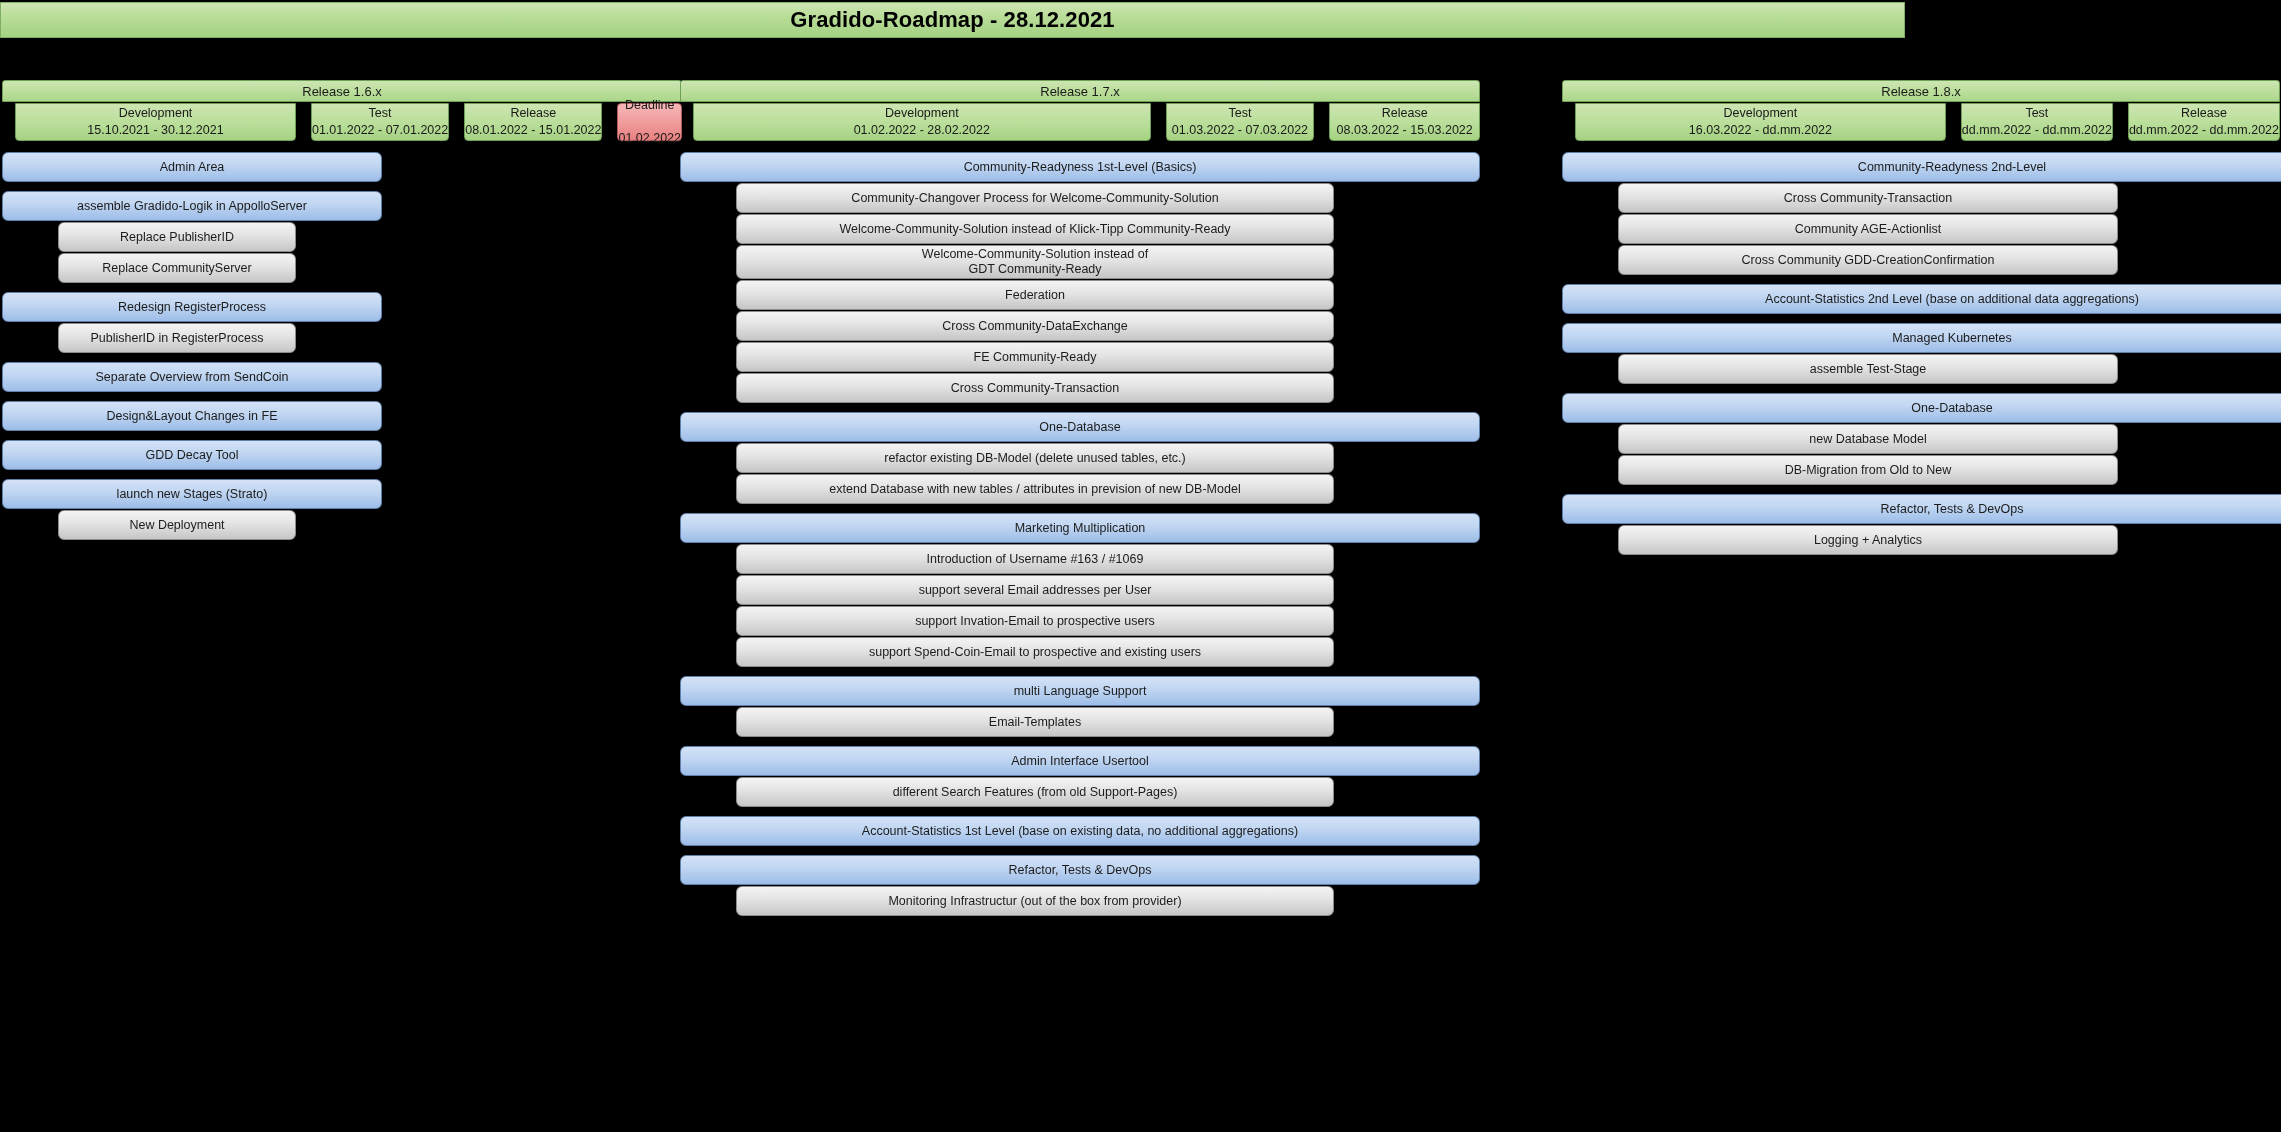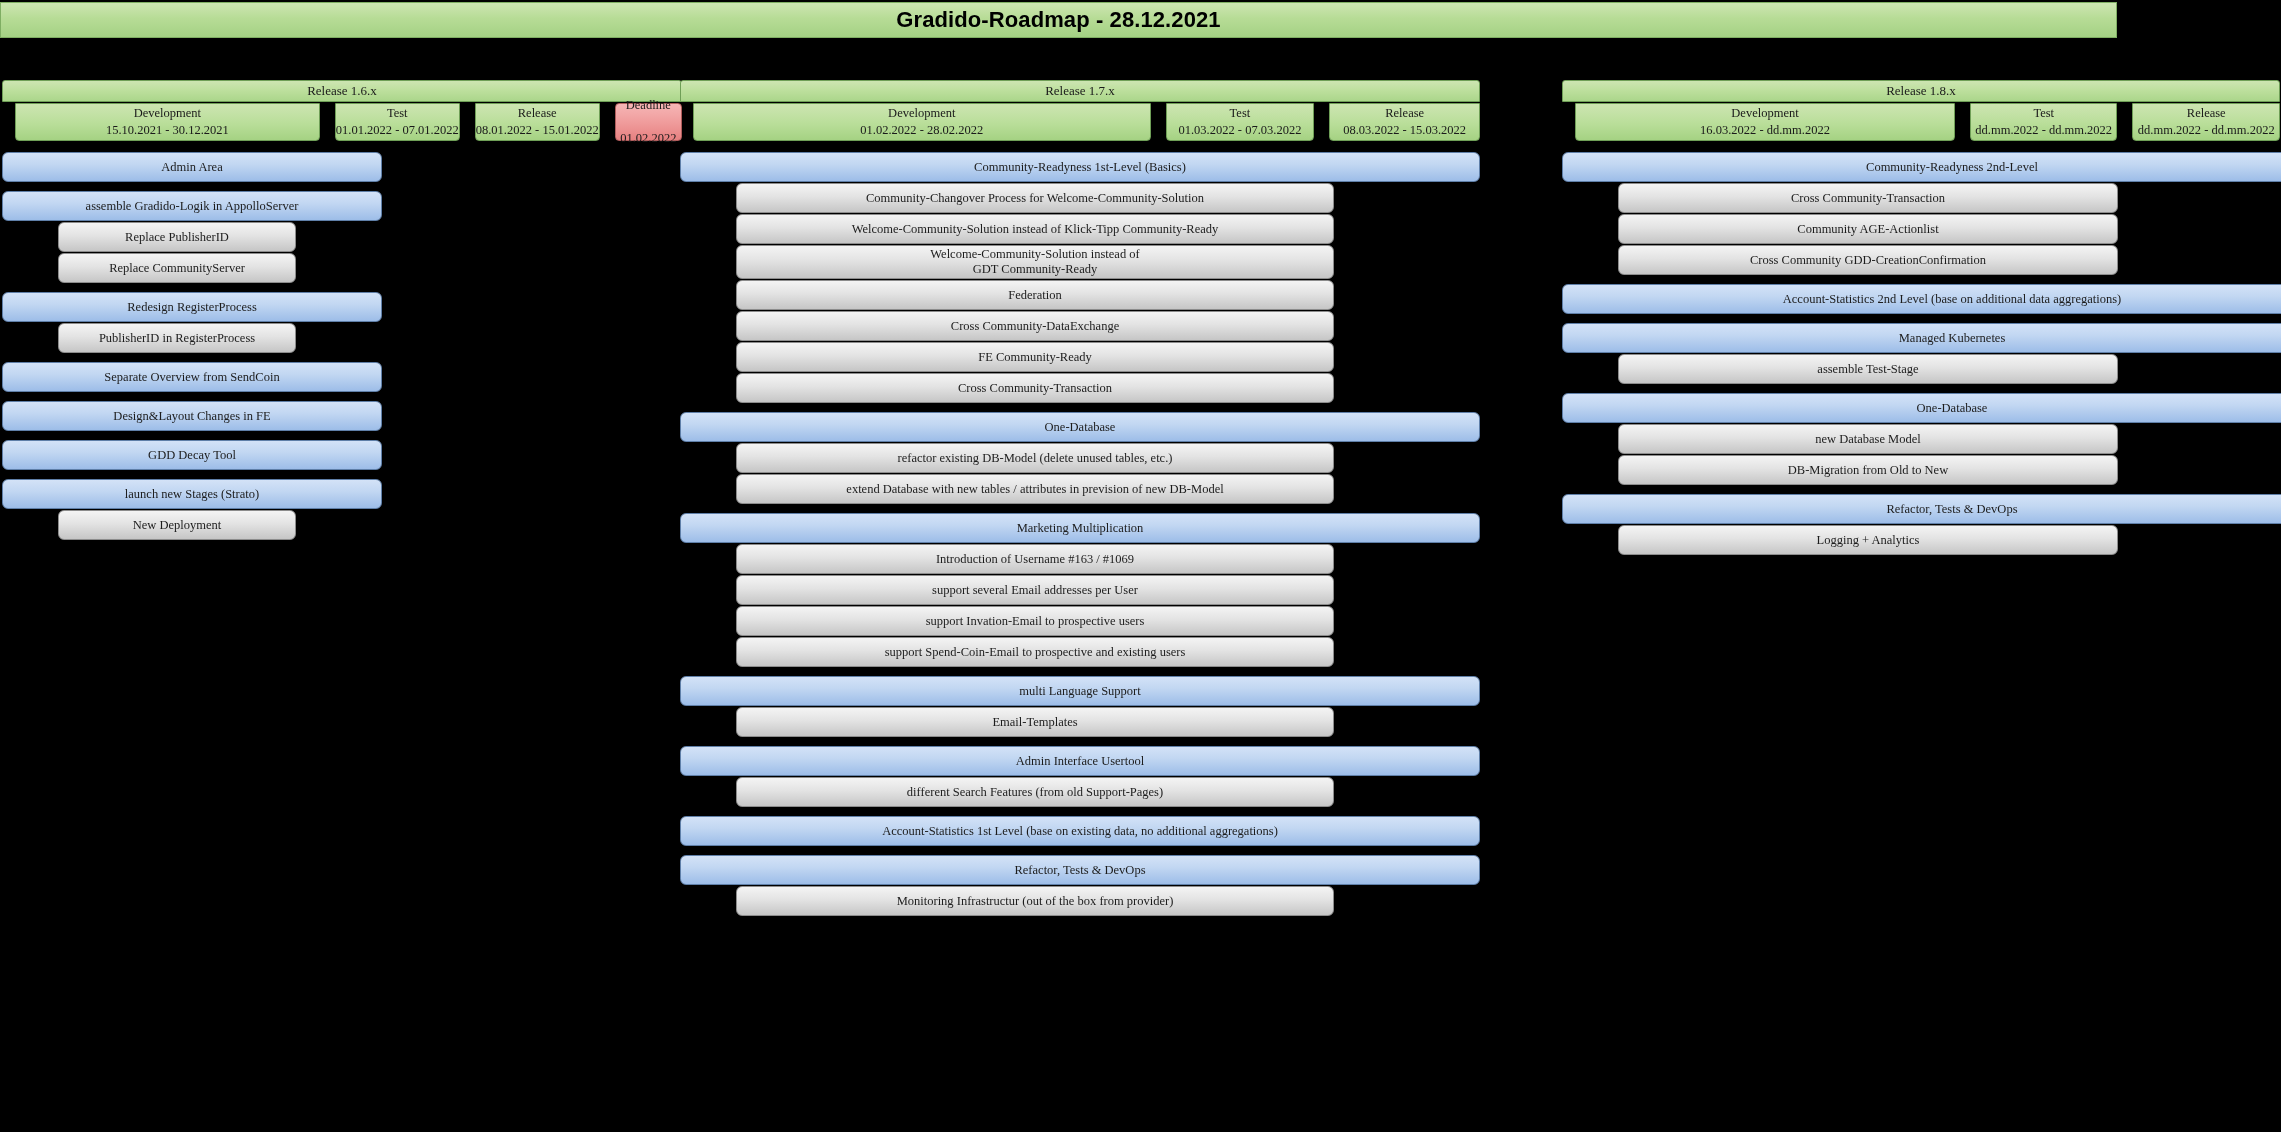--- a/index.html
+++ b/index.html
@@ -13,34 +13,34 @@
   #root {
     position: relative;
     width: 2281px; height: 1132px;
     background: #000000;
   }
 
   
   .title-bar {
     position: absolute;
     left: 0px; top: 2px;
-    width: 2117px; height: 36px;
+    width: 1905px; height: 36px;
     background: linear-gradient(to bottom, #cde5b2 0%, #b7dc96 45%, #a4d184 100%);
     border: 1px solid #7fae63;
     display: flex; align-items: center; justify-content: center;
   }
   .title-bar .title-text {
     font-size: 22px;
     font-weight: bold;
     color: #000000;
     letter-spacing: 0.1px;
   }
 
   
-  .column { position: absolute; top: 80px; font-family: Liberation Serif, serif; }
+  .column { position: absolute; top: 80px; }
   #col0 { left: 2px;    width: 680px; }
   #col1 { left: 680px;  width: 800px; }
   #col2 { left: 1562px; width: 718px; }
 
   .release-header {
     height: 22px;
     background: linear-gradient(to bottom, #cde5b2 0%, #bcdf9c 50%, #abd68b 100%);
     border: 1px solid #6f9f57;
     border-radius: 3px 3px 0 0;
     display: flex; align-items: center; justify-content: center;

